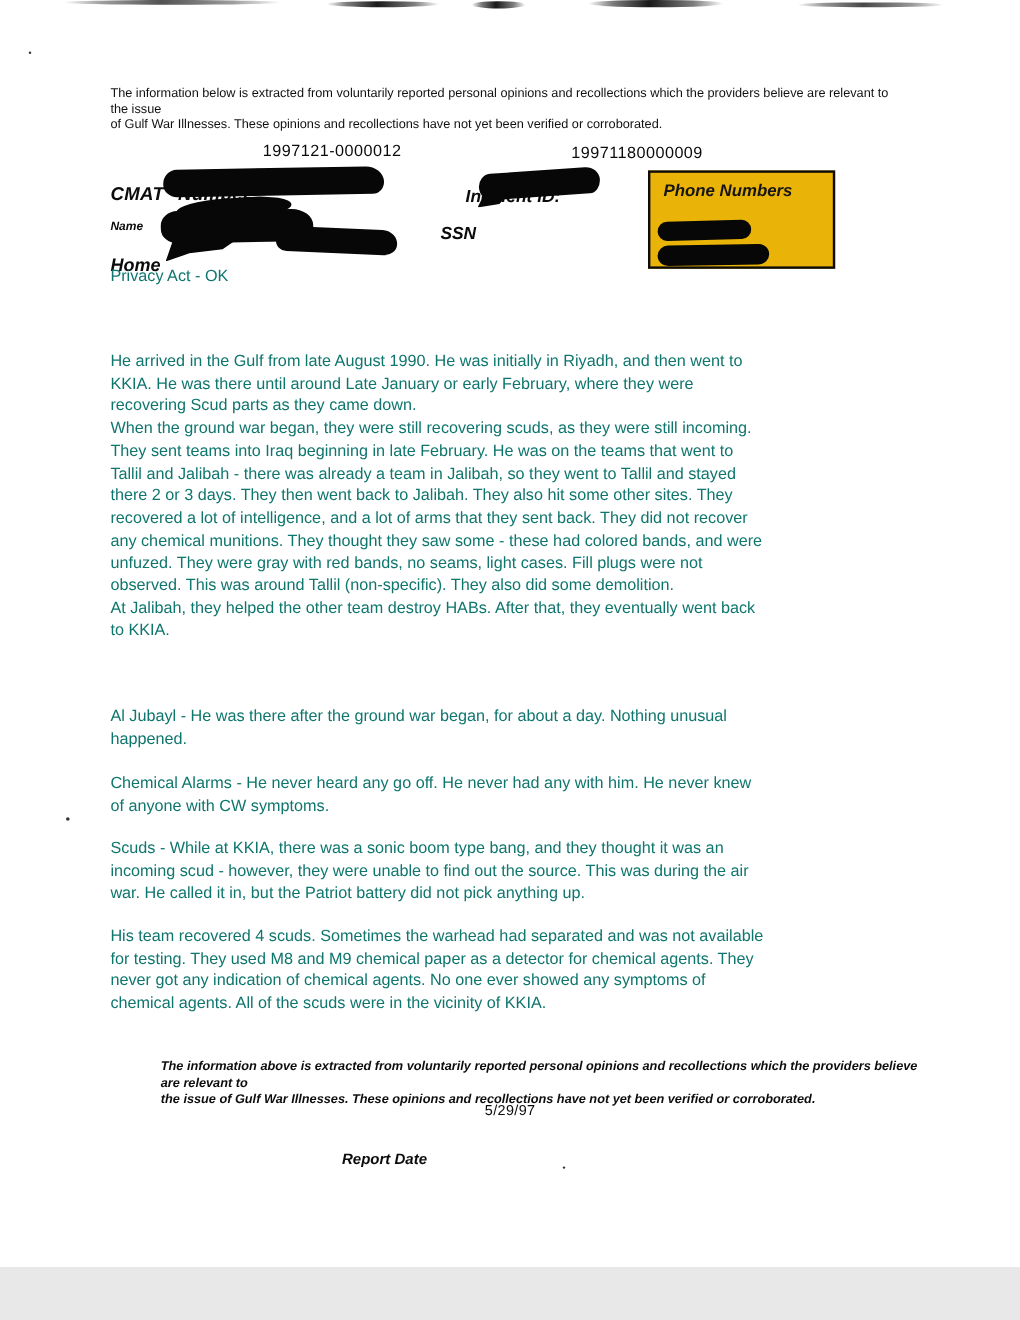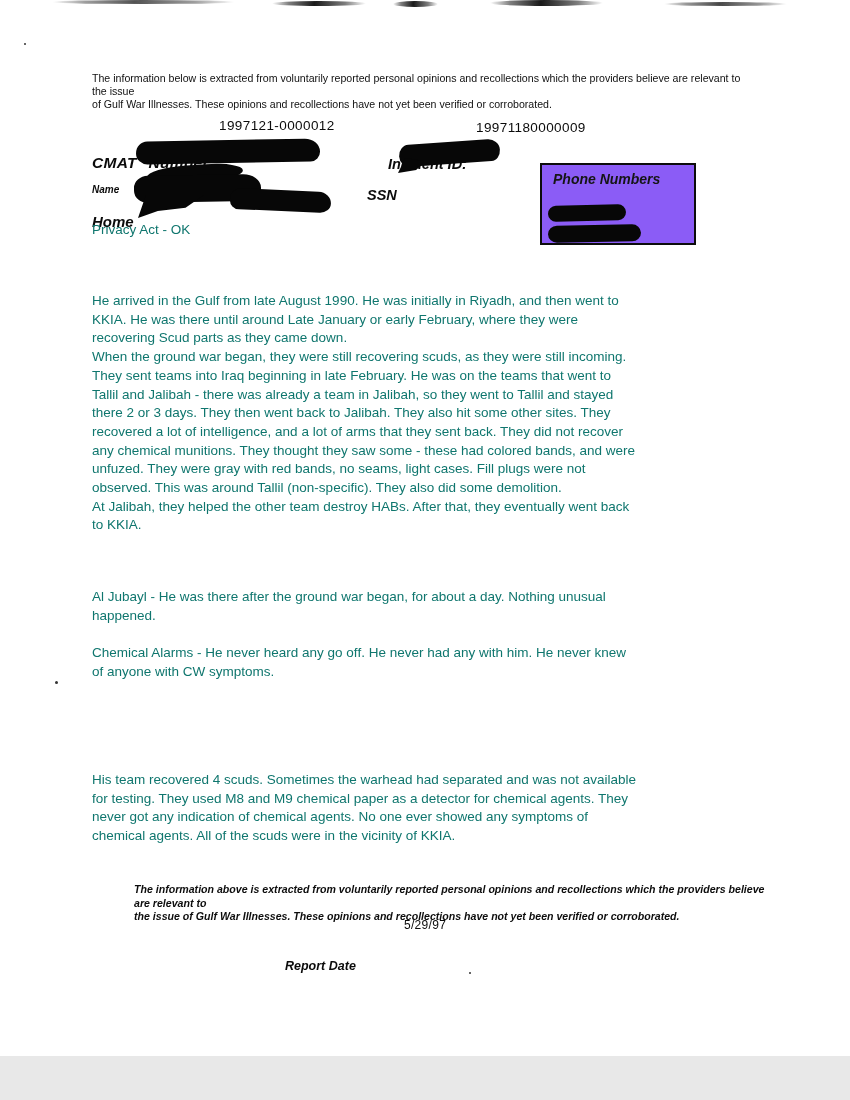--- a/index.html
+++ b/index.html
@@ -47,21 +47,21 @@
   .blob-ssn-tail{left:398px;top:158px;width:26px;height:15px;clip-path:polygon(0 100%,28% 0,100% 20%,70% 80%);}
   .blob-home-top{left:147px;top:165px;width:96px;height:17px;border-radius:50% 45% 40% 50%/60%;transform:rotate(-4deg);}
   .blob-home-main{left:134px;top:175px;width:127px;height:27px;border-radius:14px 18px 12px 14px/45% 50% 40% 45%;transform:rotate(-1deg);}
   .blob-home-tail{left:138px;top:195px;width:66px;height:23px;clip-path:polygon(0 100%,12% 0,100% 0,72% 55%,30% 70%);}
   .blob-home-right{left:230px;top:190px;width:101px;height:21px;border-radius:12px 14px 12px 10px/55% 60% 50% 45%;transform:rotate(2.5deg);}
   .blob-phone1{left:6px;top:40px;width:78px;height:16px;border-radius:8px/50%;transform:rotate(-1.5deg);}
   .blob-phone2{left:6px;top:60px;width:93px;height:17px;border-radius:9px/50%;transform:rotate(-1deg);}
   
   .phone-box{
     position:absolute;left:540px;top:142px;width:152px;height:78px;
-    border:2px solid #0c0c0c;background:#8b5cf6;margin-top:21px;
+    border:2px solid #0c0c0c;background:#eab308;
   }
   .phone-title{position:absolute;left:11px;top:6px;font-size:14px;font-weight:700;font-style:italic;}
   
   .body-text{
     position:absolute;left:92px;width:665px;
     font-size:13.5px;line-height:18.7px;
     white-space:pre-line;color:#0f766e;
   }
   .privacy{top:221px;}
   .chronology-head{top:257px;}
@@ -132,20 +132,23 @@
 recovered a lot of intelligence, and a lot of arms that they sent back.  They did not recover
 any chemical munitions.  They thought they saw some - these had colored bands, and were
 unfuzed.  They were gray with red bands, no seams, light cases. Fill plugs were not
 observed.  This was around Tallil (non-specific).  They also did some demolition.
 At Jalibah, they helped the other team destroy HABs.  After that, they eventually went back
 to KKIA.</div>
   <div class="body-text para3">Chemical Alarms - He never heard any go off.  He never had any with him.  He never knew
 of anyone with CW symptoms.</div>
   <div class="body-text para2">Al Jubayl - He was there after the ground war began, for about a day.  Nothing unusual
 happened.</div>
+  <div class="body-text para4">Scuds - While at KKIA, there was a sonic boom type bang, and they thought it was an
+incoming scud - however, they were unable to find out the source.  This was during the air
+war.  He called it in, but the Patriot battery did not pick anything up.</div>
   <div class="body-text para5">His team recovered 4 scuds.  Sometimes the warhead had separated and was not available
 for testing.  They used M8 and M9 chemical paper as a detector for chemical agents.  They
 never got any indication of chemical agents.  No one ever showed any symptoms of
 chemical agents.  All of the scuds were in the vicinity of KKIA.</div>
 
   <div class="footer-disclaimer">The information above is extracted from voluntarily reported personal opinions and recollections which the providers believe are relevant to
 the issue of Gulf War Illnesses.  These opinions and recollections have not yet been verified or corroborated.</div>
   <span class="lbl report-date-label">Report Date</span>
   <span class="val report-date-value">5/29/97</span>
 

